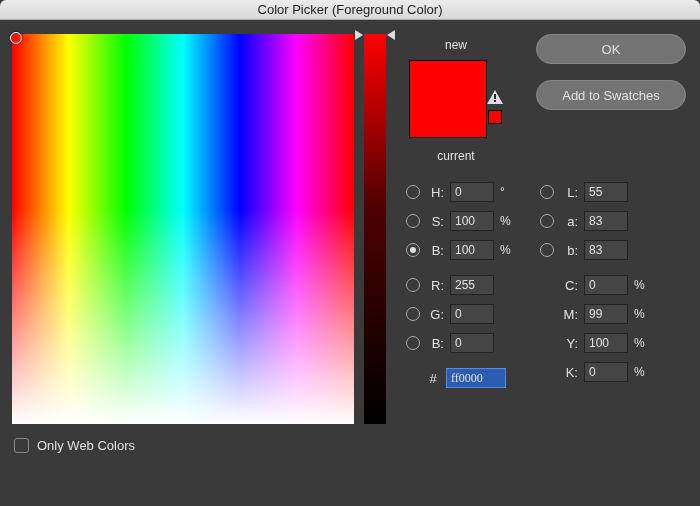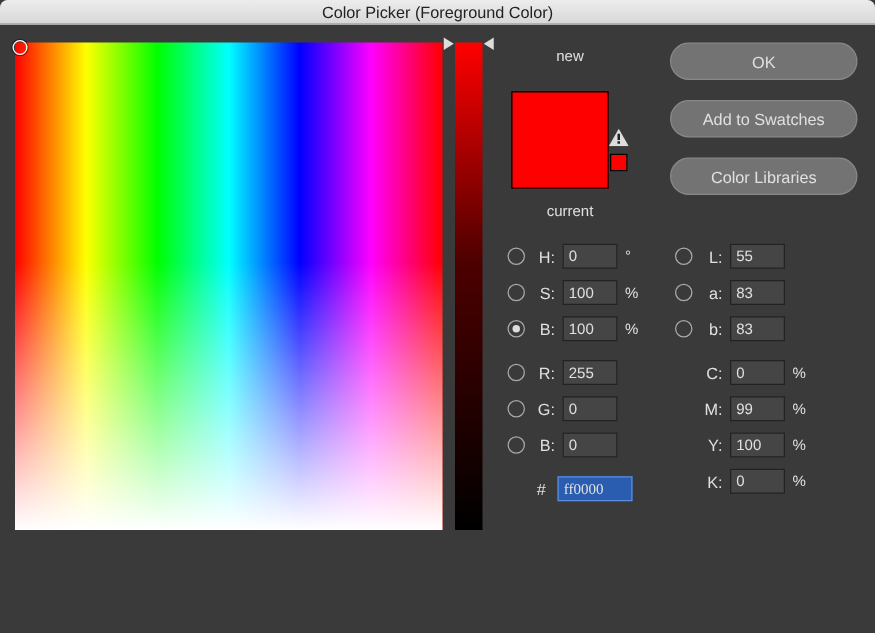--- a/index.html
+++ b/index.html
@@ -72,21 +72,21 @@
   }
   .chk {
     width: 15px; height: 15px;
     border: 1px solid #888; border-radius: 3px;
     background: #3a3a3a;
   }
   
   .right-col { flex: 1; display: flex; flex-direction: column; }
   .top-row { display: flex; gap: 14px; }
   .swatch-block { display: flex; flex-direction: column; align-items: center; width: 120px; padding-top: 4px;}
-  .swatch-label { font-size: 12px; margin-bottom: 21px; }
+  .swatch-label { font-size: 12px; margin-bottom: 8px; }
   .swatch-box { width: 78px; height: 78px; background: #ff0000; border: 1px solid #000; }
   .swatch-cur-label { font-size: 12px; margin-top: 11px; }
   .warn-col { display: flex; flex-direction: column; align-items: center; gap: 6px; margin-top: 30px;}
   .warn-tri svg { display:block; }
   .small-sw { width: 14px; height: 14px; background:#ff0000; border:1px solid #000; }
   .btn-col { display:flex; flex-direction:column; gap:10px; margin-left:auto; padding-right:4px; }
   .btn {
     width: 150px; height: 30px;
     border: 1px solid #888; border-radius: 15px;
     background: #737373;
@@ -128,20 +128,24 @@
   <div class="left-col">
     <div class="picker-row">
       <div class="color-field">
         <div class="color-cursor"></div>
       </div>
       <div class="hue-wrap">
         <span class="hue-arrow-left"></span>
         <div class="hue-slider"></div>
         <span class="hue-arrow-right"></span>
       </div>
+    </div>
+    <div class="web-row">
+      <span class="chk"></span>
+      <span>Only Web Colors</span>
     </div>
   </div>
 
   <div class="right-col">
     <div class="top-row">
       <div class="swatch-block">
         <span class="swatch-label">new</span>
         <div style="display:flex;">
           <div class="swatch-box"></div>
           <div class="warn-col">
@@ -158,23 +162,20 @@
         <span class="swatch-cur-label">current</span>
       </div>
 
       <div class="btn-col">
         <div class="btn">
             <span>OK</span>
           </div>
         <div class="btn" style="margin-top:6px">
             <span>Add to Swatches</span>
           </div>
-        <div class="btn" style="margin-top:6px">
-            <span>Color Libraries</span>
-          </div>
       </div>
     </div>
 
     <div class="values">
       <div class="vgroup">
         <div class="vrow">
           <span class="radio"></span>
           <span class="lab">H:</span>
           <input class="inp" value="0" style="">
           <span class="unit">°</span>

